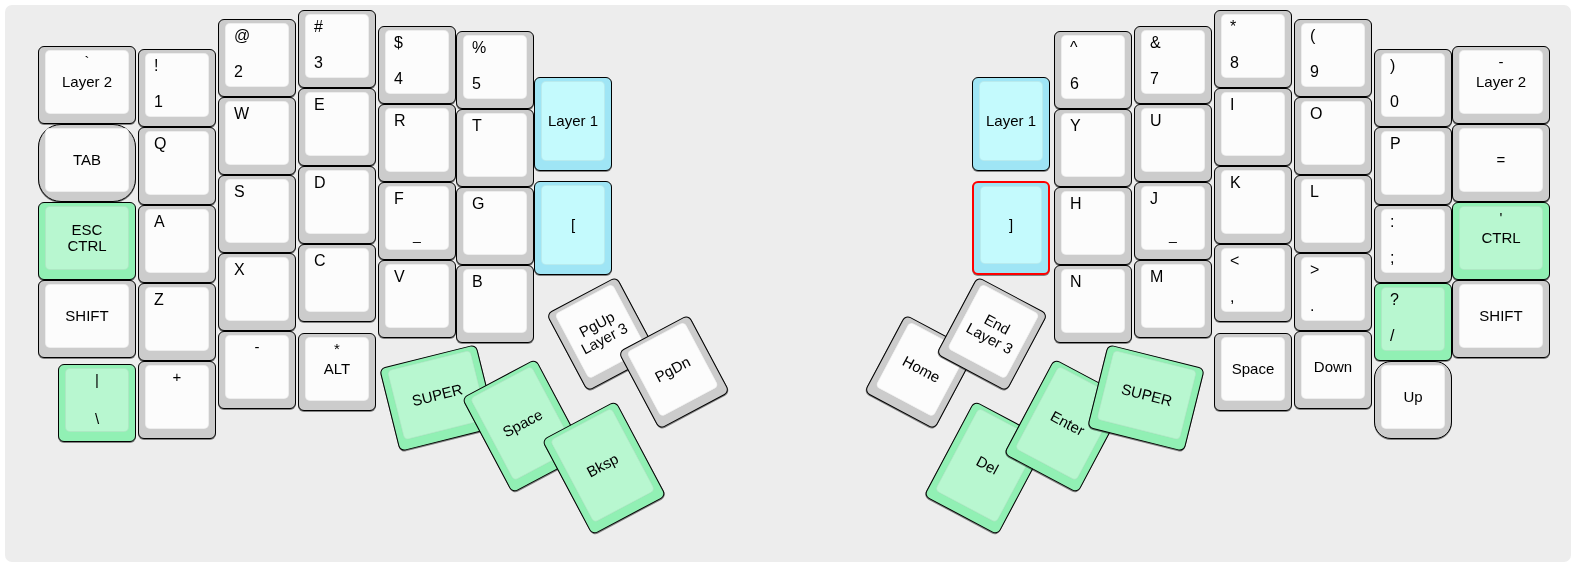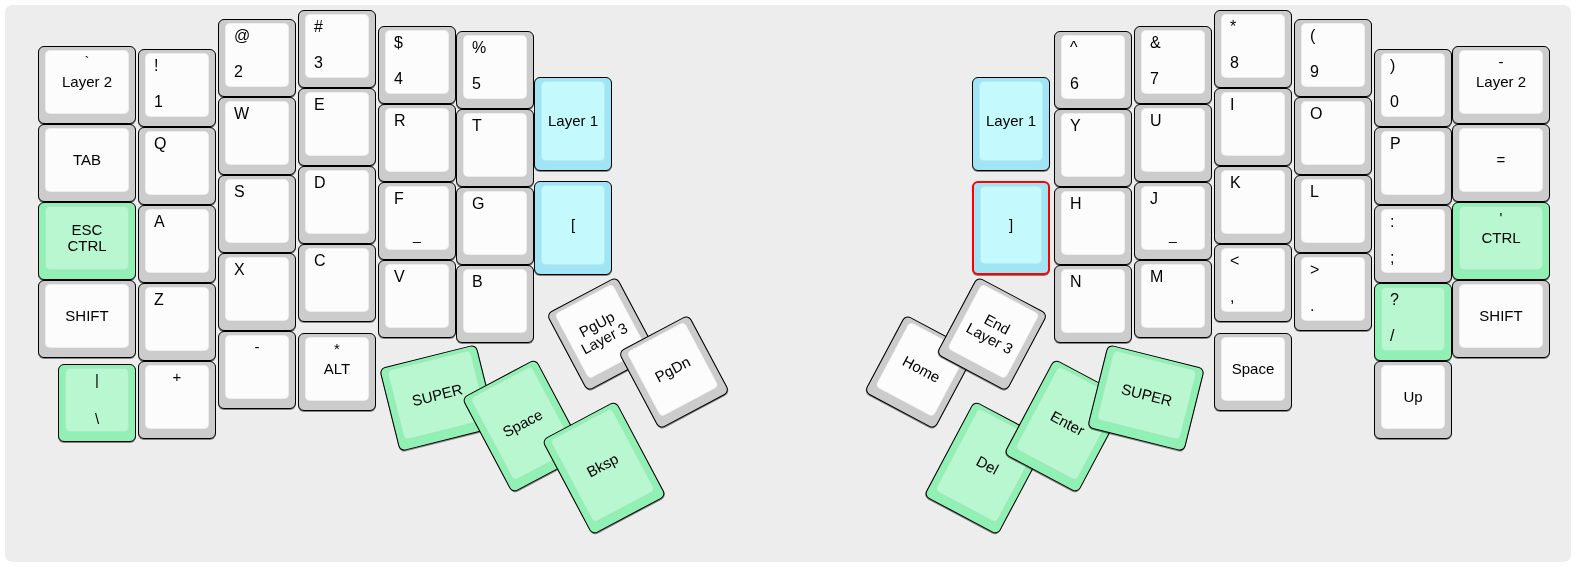--- a/index.html
+++ b/index.html
@@ -42,21 +42,21 @@
 <body>
 
 <div id="panel"></div>
 <div id="board">
     <div class="key" style="left: 38px; top: 46px; width: 98px; height: 78px;">
       <div class="cap">
         <div class="lg tc">`</div>
         <div class="lg ctr">Layer 2</div>
       </div>
     </div>
-    <div class="key" style="left: 38px; top: 124px; width: 98px; height: 78px;">
+    <div class="key" style="left: 38px; top: 124px; width: 98px; height: 78px; border-radius: 23px;">
       <div class="cap">
         <div class="lg ctr">TAB</div>
       </div>
     </div>
     <div class="key green" style="left: 38px; top: 202px; width: 98px; height: 78px;">
       <div class="cap">
         <div class="lg ctr"><div>ESC</div><div>CTRL</div></div>
       </div>
     </div>
     <div class="key" style="left: 38px; top: 280px; width: 98px; height: 78px;">
@@ -287,20 +287,25 @@
       <div class="cap">
         <div class="lg tl">L</div>
       </div>
     </div>
     <div class="key" style="left: 1294px; top: 253px; width: 78px; height: 78px;">
       <div class="cap">
         <div class="lg tl">&gt;</div>
         <div class="lg bl">.</div>
       </div>
     </div>
+    <div class="key" style="left: 1294px; top: 331px; width: 78px; height: 78px;">
+      <div class="cap">
+        <div class="lg ctr">Down</div>
+      </div>
+    </div>
     <div class="key" style="left: 1374px; top: 49px; width: 78px; height: 78px;">
       <div class="cap">
         <div class="lg tl">)</div>
         <div class="lg bl">0</div>
       </div>
     </div>
     <div class="key" style="left: 1374px; top: 127px; width: 78px; height: 78px;">
       <div class="cap">
         <div class="lg tl">P</div>
       </div>
@@ -310,21 +315,21 @@
         <div class="lg tl">:</div>
         <div class="lg bl">;</div>
       </div>
     </div>
     <div class="key green" style="left: 1374px; top: 283px; width: 78px; height: 78px;">
       <div class="cap">
         <div class="lg tl">?</div>
         <div class="lg bl">/</div>
       </div>
     </div>
-    <div class="key" style="left: 1374px; top: 361px; width: 78px; height: 78px;">
+    <div class="key" style="left: 1374px; top: 361px; width: 78px; height: 78px; border-radius: 17px;">
       <div class="cap">
         <div class="lg ctr">Up</div>
       </div>
     </div>
     <div class="key" style="left: 1452px; top: 46px; width: 98px; height: 78px;">
       <div class="cap">
         <div class="lg tc">-</div>
         <div class="lg ctr">Layer 2</div>
       </div>
     </div>

